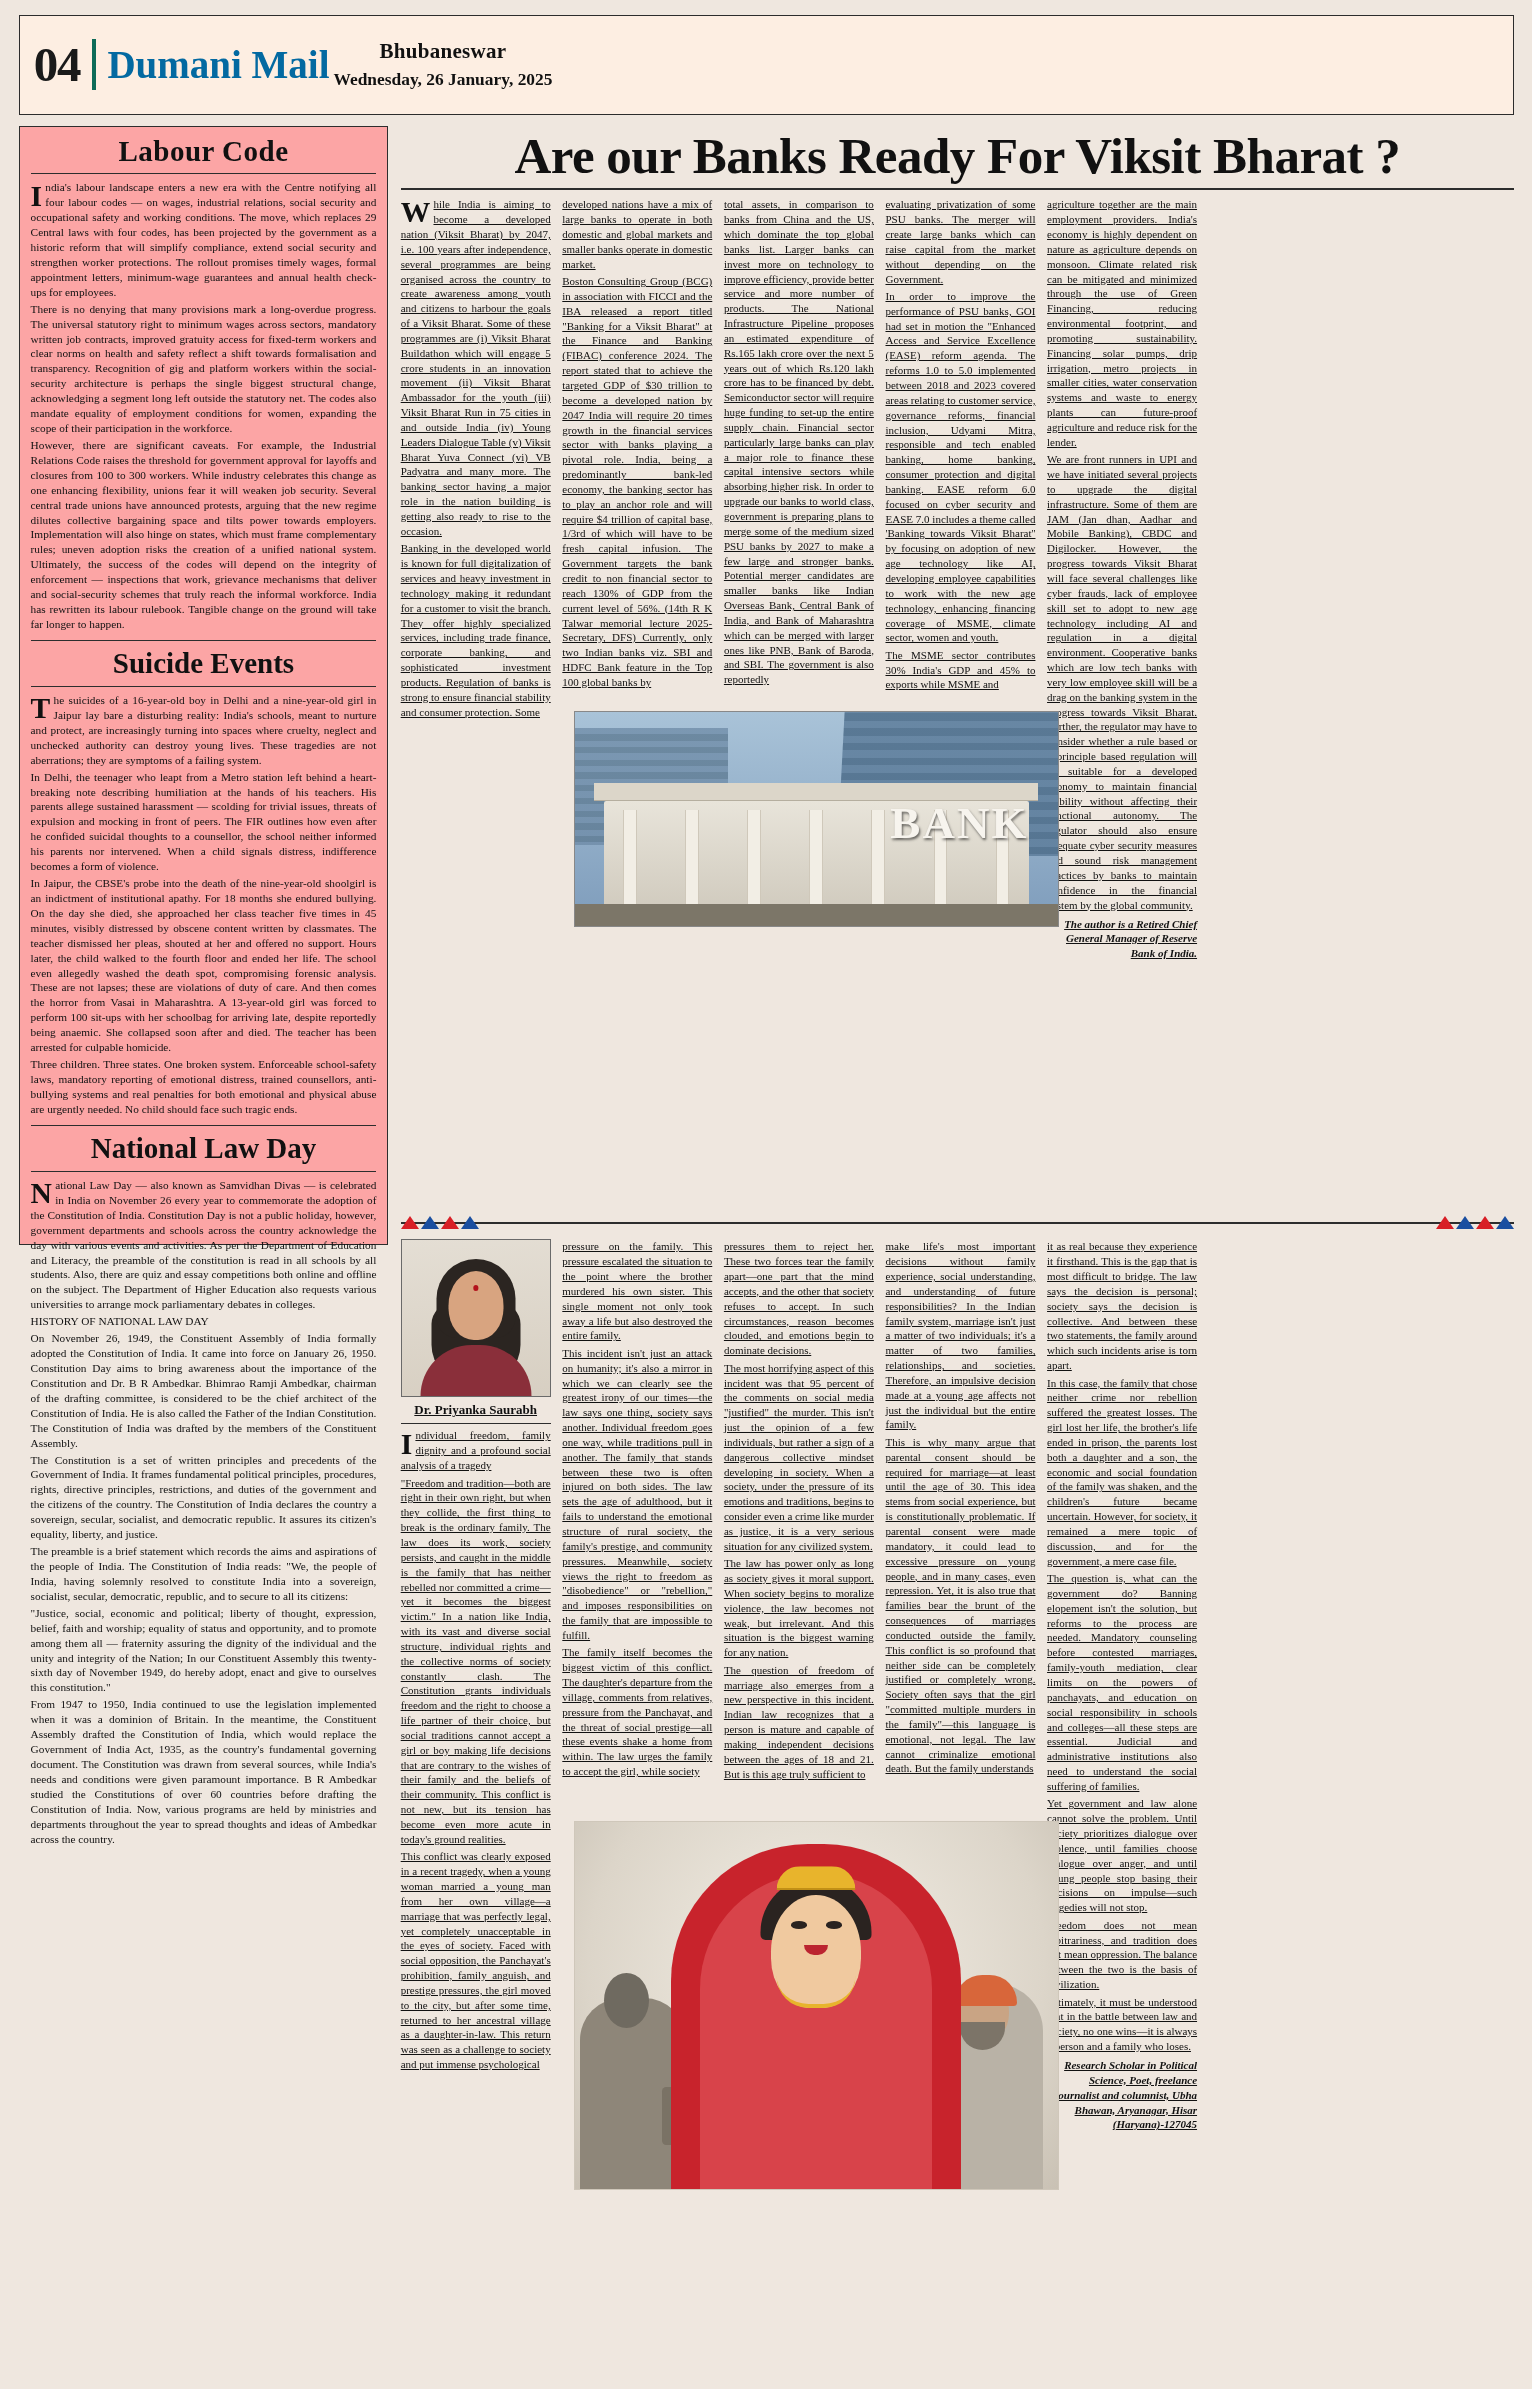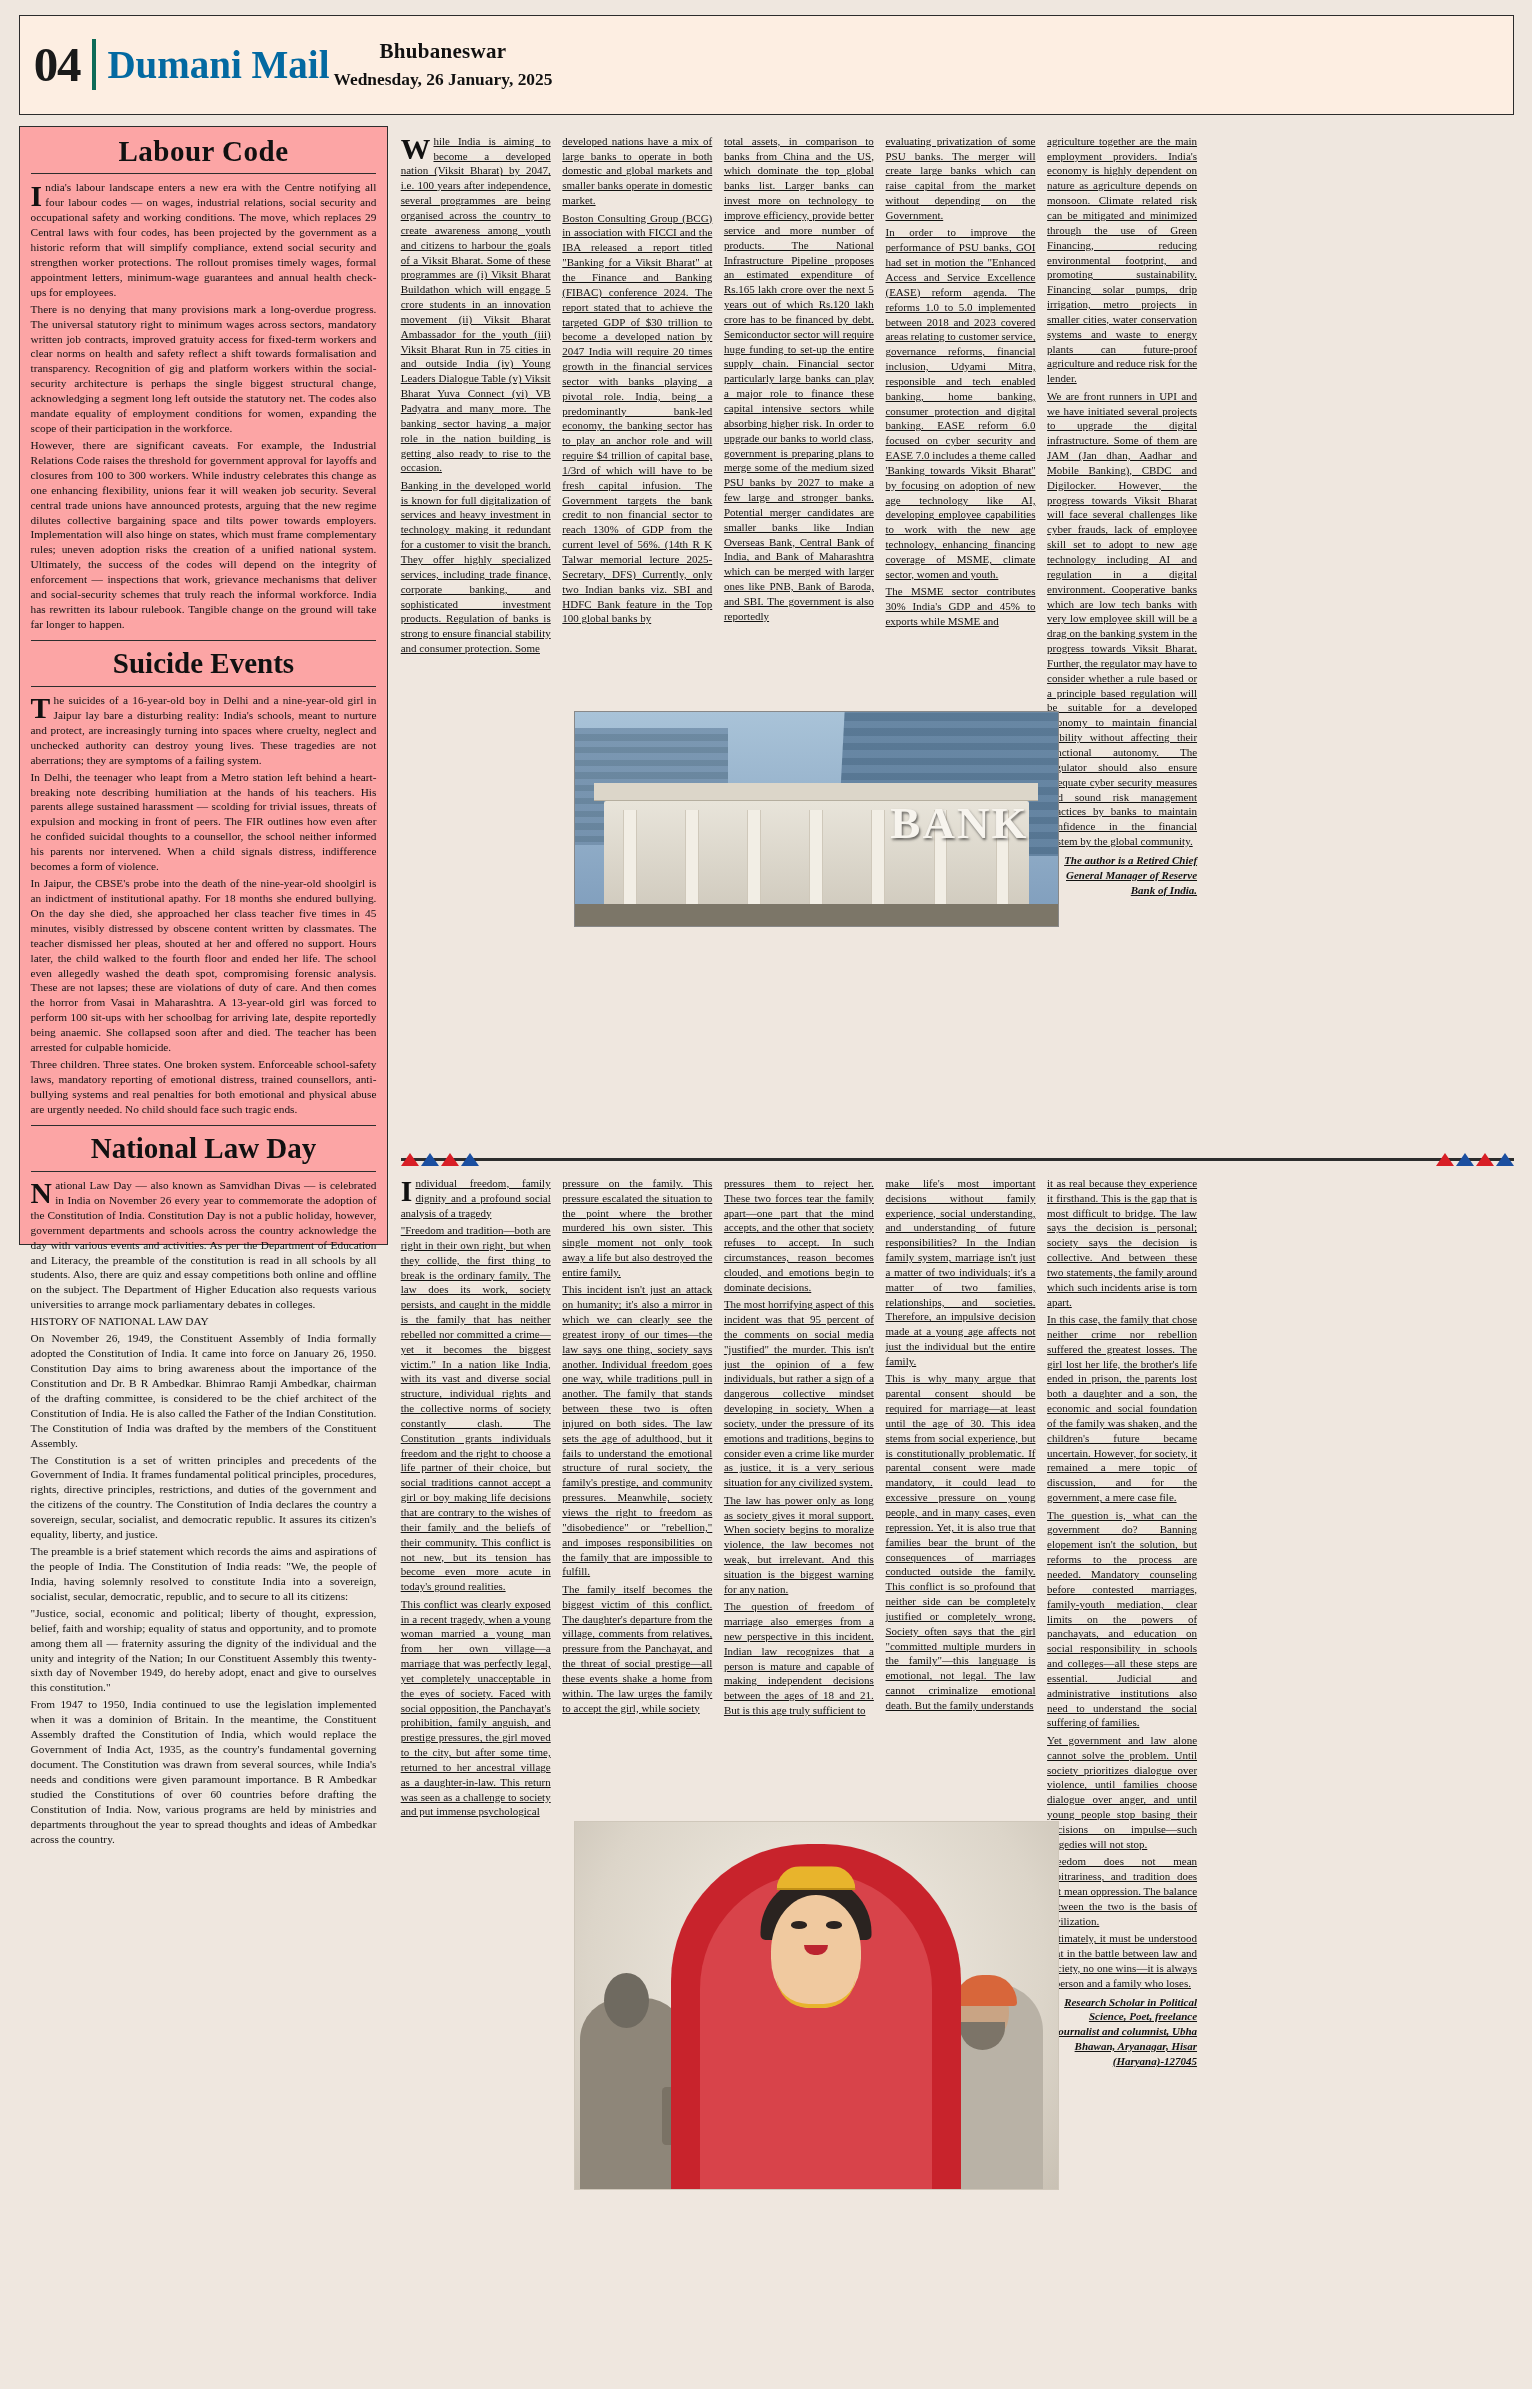--- a/index.html
+++ b/index.html
@@ -471,20 +471,21 @@
         <p>The Constitution is a set of written principles and precedents of the Government of India. It frames fundamental political principles, procedures, rights, directive principles, restrictions, and duties of the government and the citizens of the country. The Constitution of India declares the country a sovereign, secular, socialist, and democratic republic. It assures its citizen's equality, liberty, and justice.</p>
         <p>The preamble is a brief statement which records the aims and aspirations of the people of India. The Constitution of India reads: "We, the people of India, having solemnly resolved to constitute India into a sovereign, socialist, secular, democratic, republic, and to secure to all its citizens:</p>
         <p>"Justice, social, economic and political; liberty of thought, expression, belief, faith and worship; equality of status and opportunity, and to promote among them all — fraternity assuring the dignity of the individual and the unity and integrity of the Nation; In our Constituent Assembly this twenty-sixth day of November 1949, do hereby adopt, enact and give to ourselves this constitution."</p>
         <p>From 1947 to 1950, India continued to use the legislation implemented when it was a dominion of Britain. In the meantime, the Constituent Assembly drafted the Constitution of India, which would replace the Government of India Act, 1935, as the country's fundamental governing document. The Constitution was drawn from several sources, while India's needs and conditions were given paramount importance. B R Ambedkar studied the Constitutions of over 60 countries before drafting the Constitution of India. Now, various programs are held by ministries and departments throughout the year to spread thoughts and ideas of Ambedkar across the country.</p>
         <p></p>
       </div>
     </div>
 
     <div class="right-col">
 
+      <div class="headline-main">Are our Banks Ready For Viksit Bharat ?</div>
 
       <div class="art1">
 
         <div class="col">
           <p class="dropcap">While India is aiming to become a developed nation (Viksit Bharat) by 2047, i.e. 100 years after independence, several programmes are being organised across the country to create awareness among youth and citizens to harbour the goals of a Viksit Bharat. Some of these programmes are (i) Viksit Bharat Buildathon which will engage 5 crore students in an innovation movement (ii) Viksit Bharat Ambassador for the youth (iii) Viksit Bharat Run in 75 cities in and outside India (iv) Young Leaders Dialogue Table (v) Viksit Bharat Yuva Connect (vi) VB Padyatra and many more. The banking sector having a major role in the nation building is getting also ready to rise to the occasion.</p>
           <p>Banking in the developed world is known for full digitalization of services and heavy investment in technology making it redundant for a customer to visit the branch. They offer highly specialized services, including trade finance, corporate banking, and sophisticated investment products. Regulation of banks is strong to ensure financial stability and consumer protection. Some</p>
         </div>
 
         <div class="col">
           <p>developed nations have a mix of large banks to operate in both domestic and global markets and smaller banks operate in domestic market.</p>
@@ -538,20 +539,30 @@
         <div class="orn-tri orn-red" style="right:60px"></div>
         <div class="orn-tri orn-blue" style="right:40px"></div>
         <div class="orn-tri orn-red" style="right:20px"></div>
         <div class="orn-tri orn-blue" style="right:0px"></div>
       </div>
 
 
       <div class="art2">
 
         <div class="col">
+          <div class="author-box">
+            <div class="author-photo2">
+              <div class="p2-hair2"></div>
+              <div class="p2-hair"></div>
+              <div class="p2-face"></div>
+              <div class="p2-bindi"></div>
+              <div class="p2-body"></div>
+            </div>
+            <div class="author-name">Dr. Priyanka Saurabh</div>
+          </div>
           <p class="dropcap">Individual freedom, family dignity and a profound social analysis of a tragedy</p>
           <p>"Freedom and tradition—both are right in their own right, but when they collide, the first thing to break is the ordinary family. The law does its work, society persists, and caught in the middle is the family that has neither rebelled nor committed a crime—yet it becomes the biggest victim." In a nation like India, with its vast and diverse social structure, individual rights and the collective norms of society constantly clash. The Constitution grants individuals freedom and the right to choose a life partner of their choice, but social traditions cannot accept a girl or boy making life decisions that are contrary to the wishes of their family and the beliefs of their community. This conflict is not new, but its tension has become even more acute in today's ground realities.</p>
           <p>This conflict was clearly exposed in a recent tragedy, when a young woman married a young man from her own village—a marriage that was perfectly legal, yet completely unacceptable in the eyes of society. Faced with social opposition, the Panchayat's prohibition, family anguish, and prestige pressures, the girl moved to the city, but after some time, returned to her ancestral village as a daughter-in-law. This return was seen as a challenge to society and put immense psychological</p>
         </div>
 
         <div class="col">
           <p>pressure on the family. This pressure escalated the situation to the point where the brother murdered his own sister. This single moment not only took away a life but also destroyed the entire family.</p>
           <p>This incident isn't just an attack on humanity; it's also a mirror in which we can clearly see the greatest irony of our times—the law says one thing, society says another. Individual freedom goes one way, while traditions pull in another. The family that stands between these two is often injured on both sides. The law sets the age of adulthood, but it fails to understand the emotional structure of rural society, the family's prestige, and community pressures. Meanwhile, society views the right to freedom as "disobedience" or "rebellion," and imposes responsibilities on the family that are impossible to fulfill.</p>
           <p>The family itself becomes the biggest victim of this conflict. The daughter's departure from the village, comments from relatives, pressure from the Panchayat, and the threat of social prestige—all these events shake a home from within. The law urges the family to accept the girl, while society</p>
         </div>

